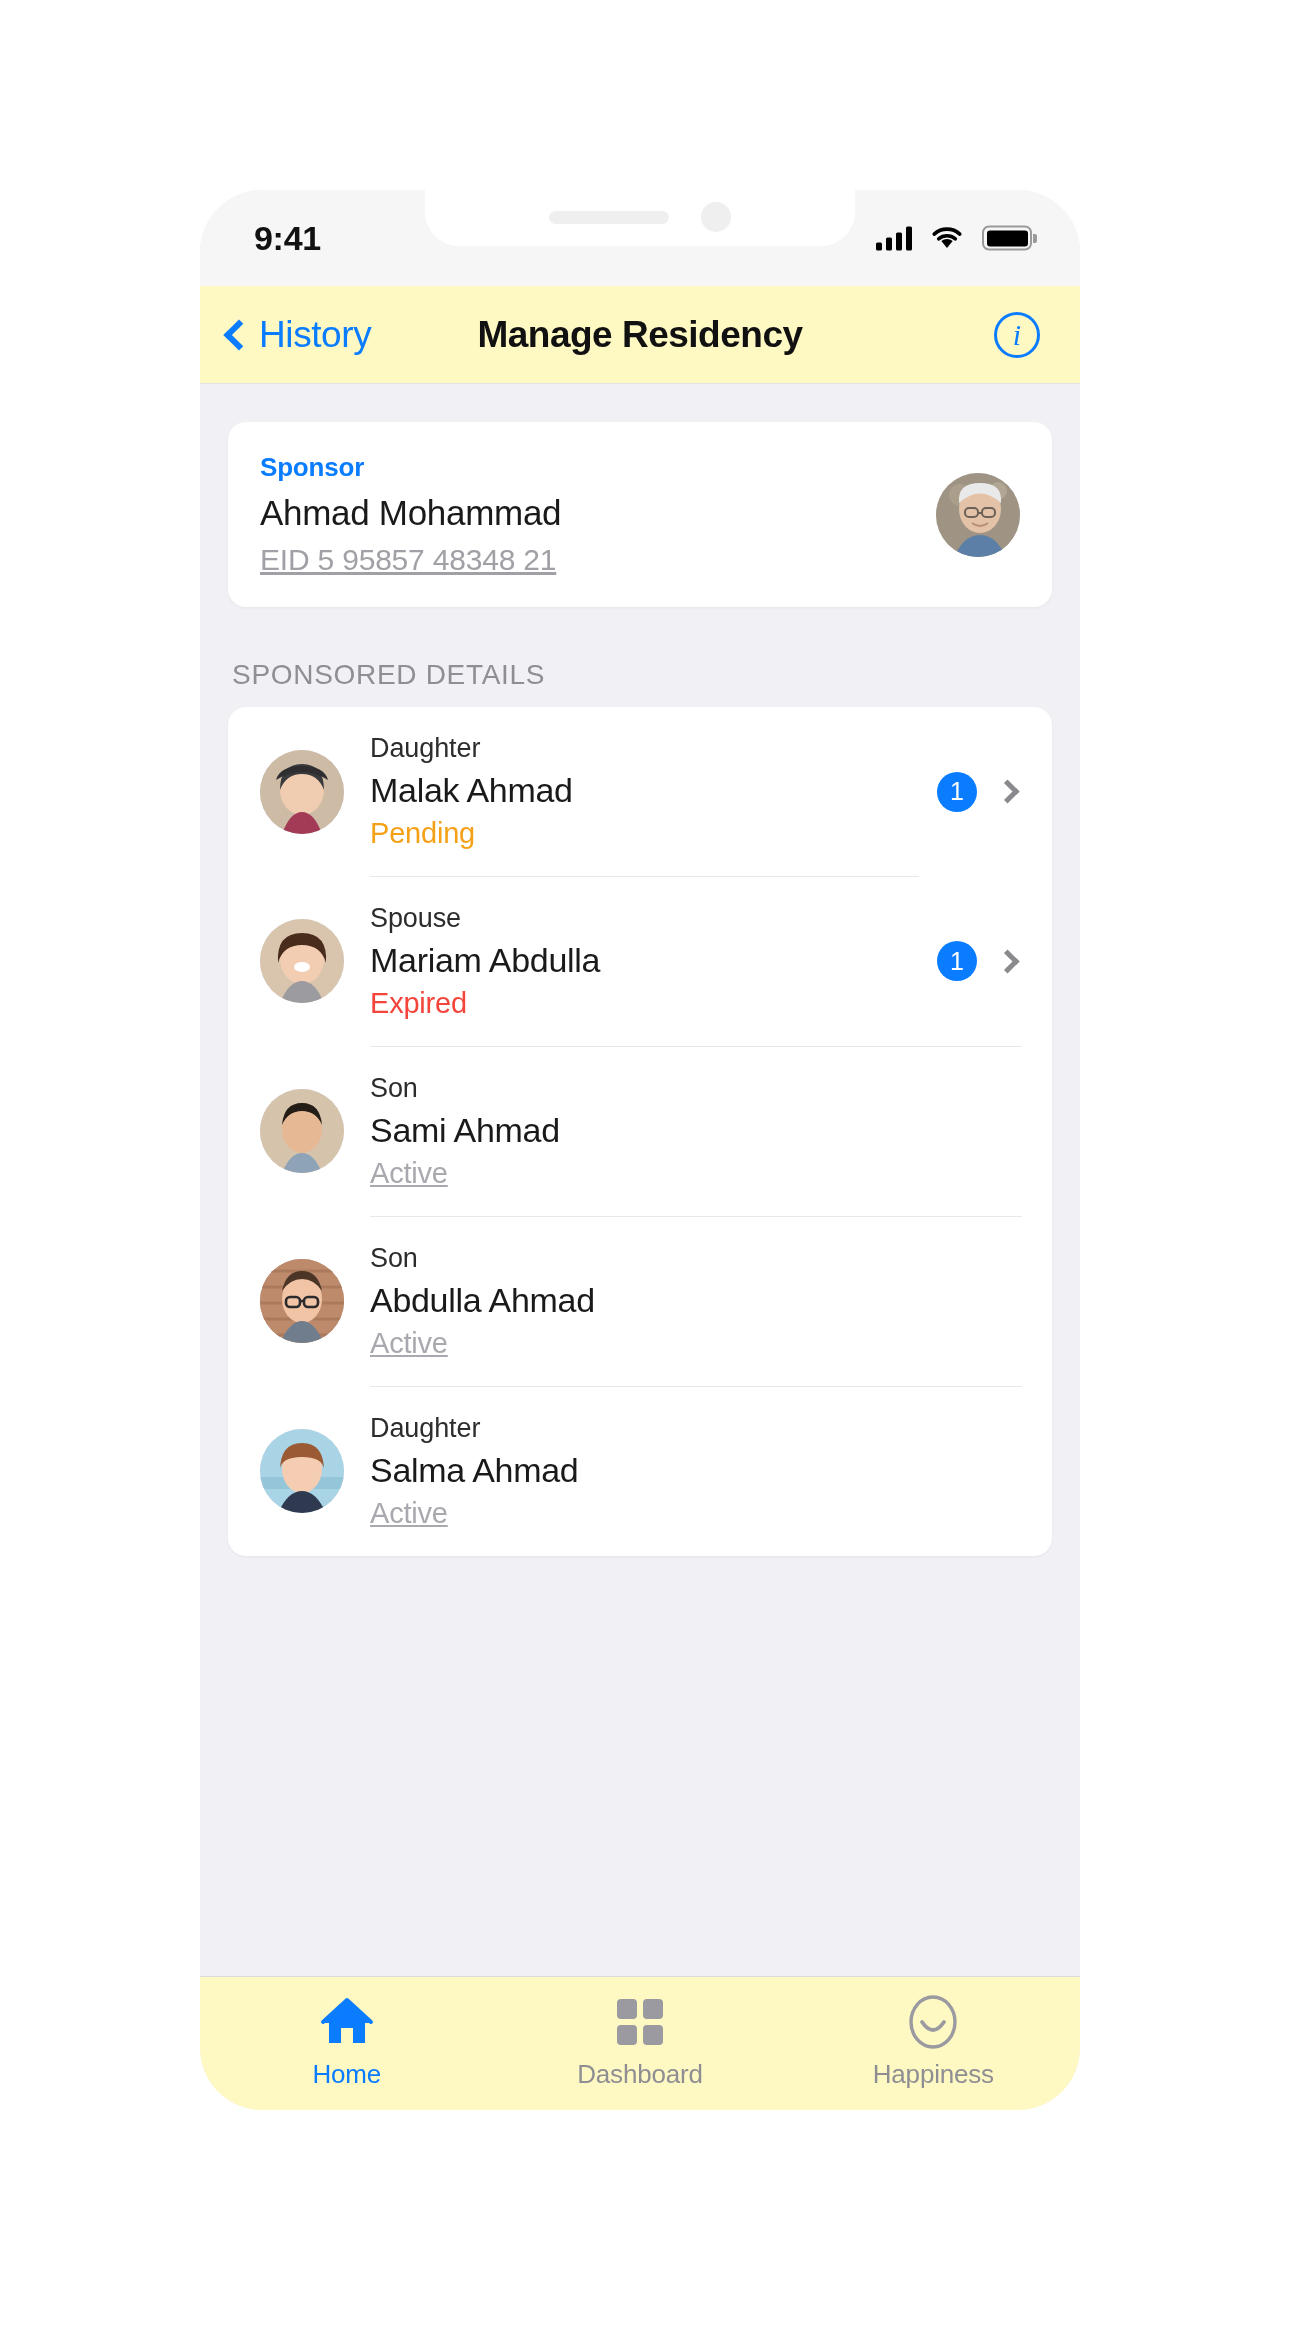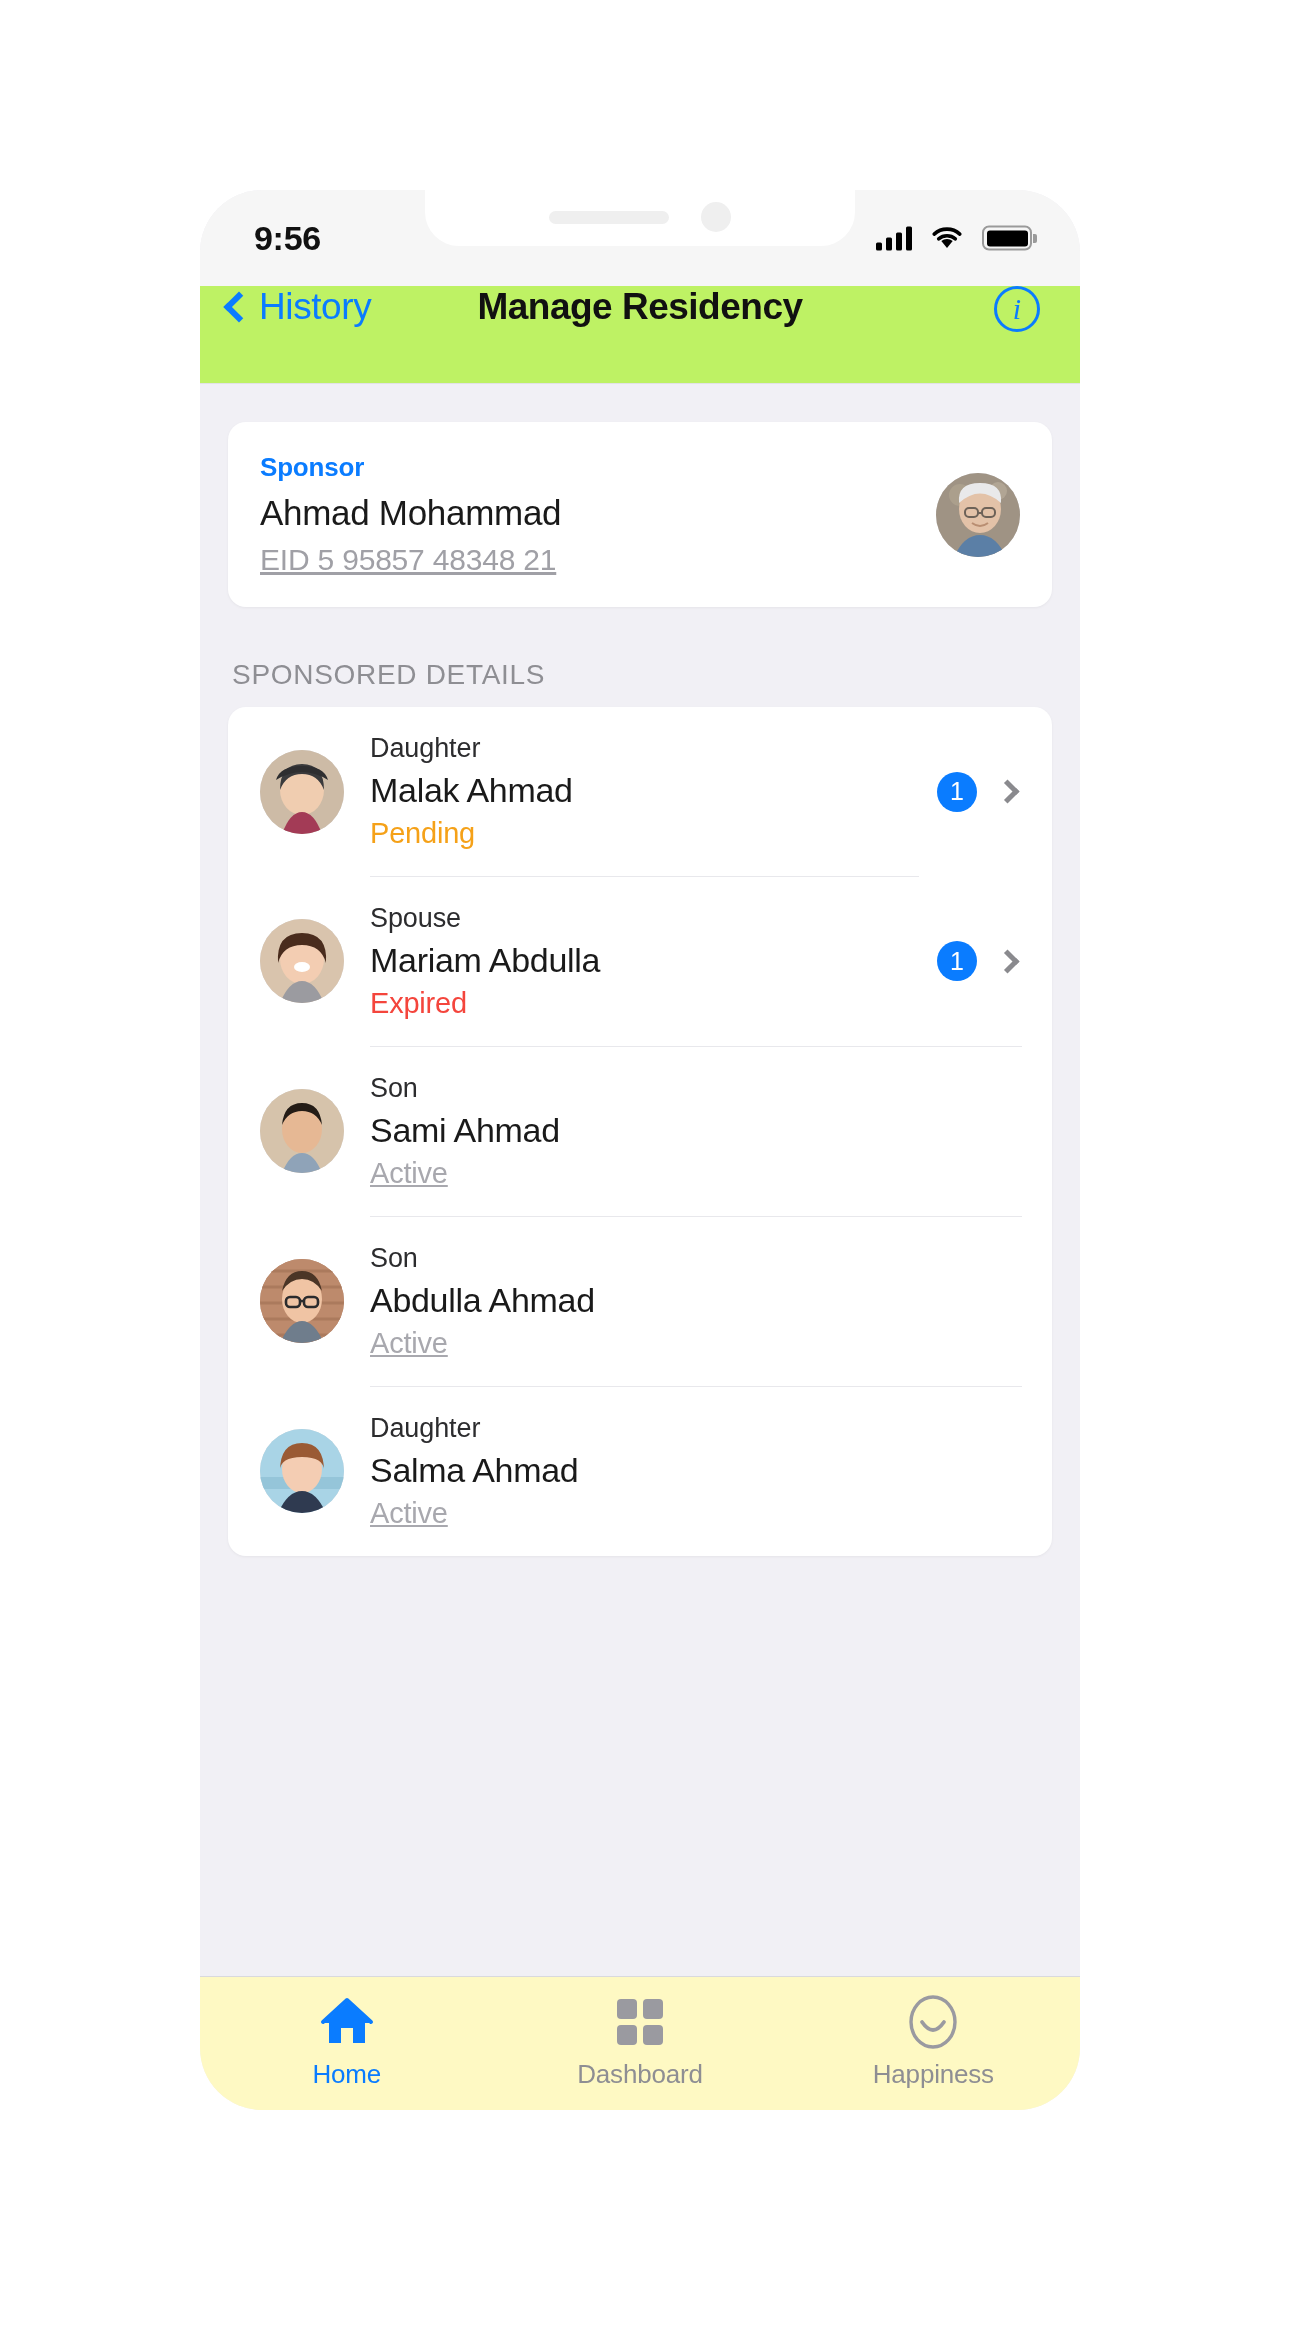--- a/index.html
+++ b/index.html
@@ -103,23 +103,24 @@
     display: block;
     width: 100%; height: 100%;
     background: #000;
     border-radius: 3px;
   }
 
   
   .navbar {
     position: relative;
     height: 98px;
-    background: #bef264;
+    background: #fef9c3;
     border-bottom: 1px solid #E2E2E6;
     display: flex;
+    align-items: center;
   }
   .nav-back {
     position: absolute;
     left: 28px;
     display: flex;
     align-items: center;
     gap: 7px;
     cursor: pointer;
   }
   .chev-back {
@@ -310,21 +311,21 @@
 </head>
 <body>
 
 <div id="phone">
 
   <div class="statusbar">
     <div class="notch">
       <div class="speaker-slot"></div>
       <div class="camera-dot"></div>
     </div>
-    <div class="status-time">9:56</div>
+    <div class="status-time">9:41</div>
     <div class="status-icons">
       <div class="bars">
           <i></i>
           <i></i>
           <i></i>
           <i></i>
         </div>
       <svg width="34" height="25" viewBox="0 0 34 25">
         <path d="M17 22.5 L11.3 15.6 A9 9 0 0 1 22.7 15.6 Z" fill="#000"></path>
         <path d="M4.2 8.6 A19 19 0 0 1 29.8 8.6" stroke="#000" stroke-width="3.6" fill="none" stroke-linecap="round"></path>

